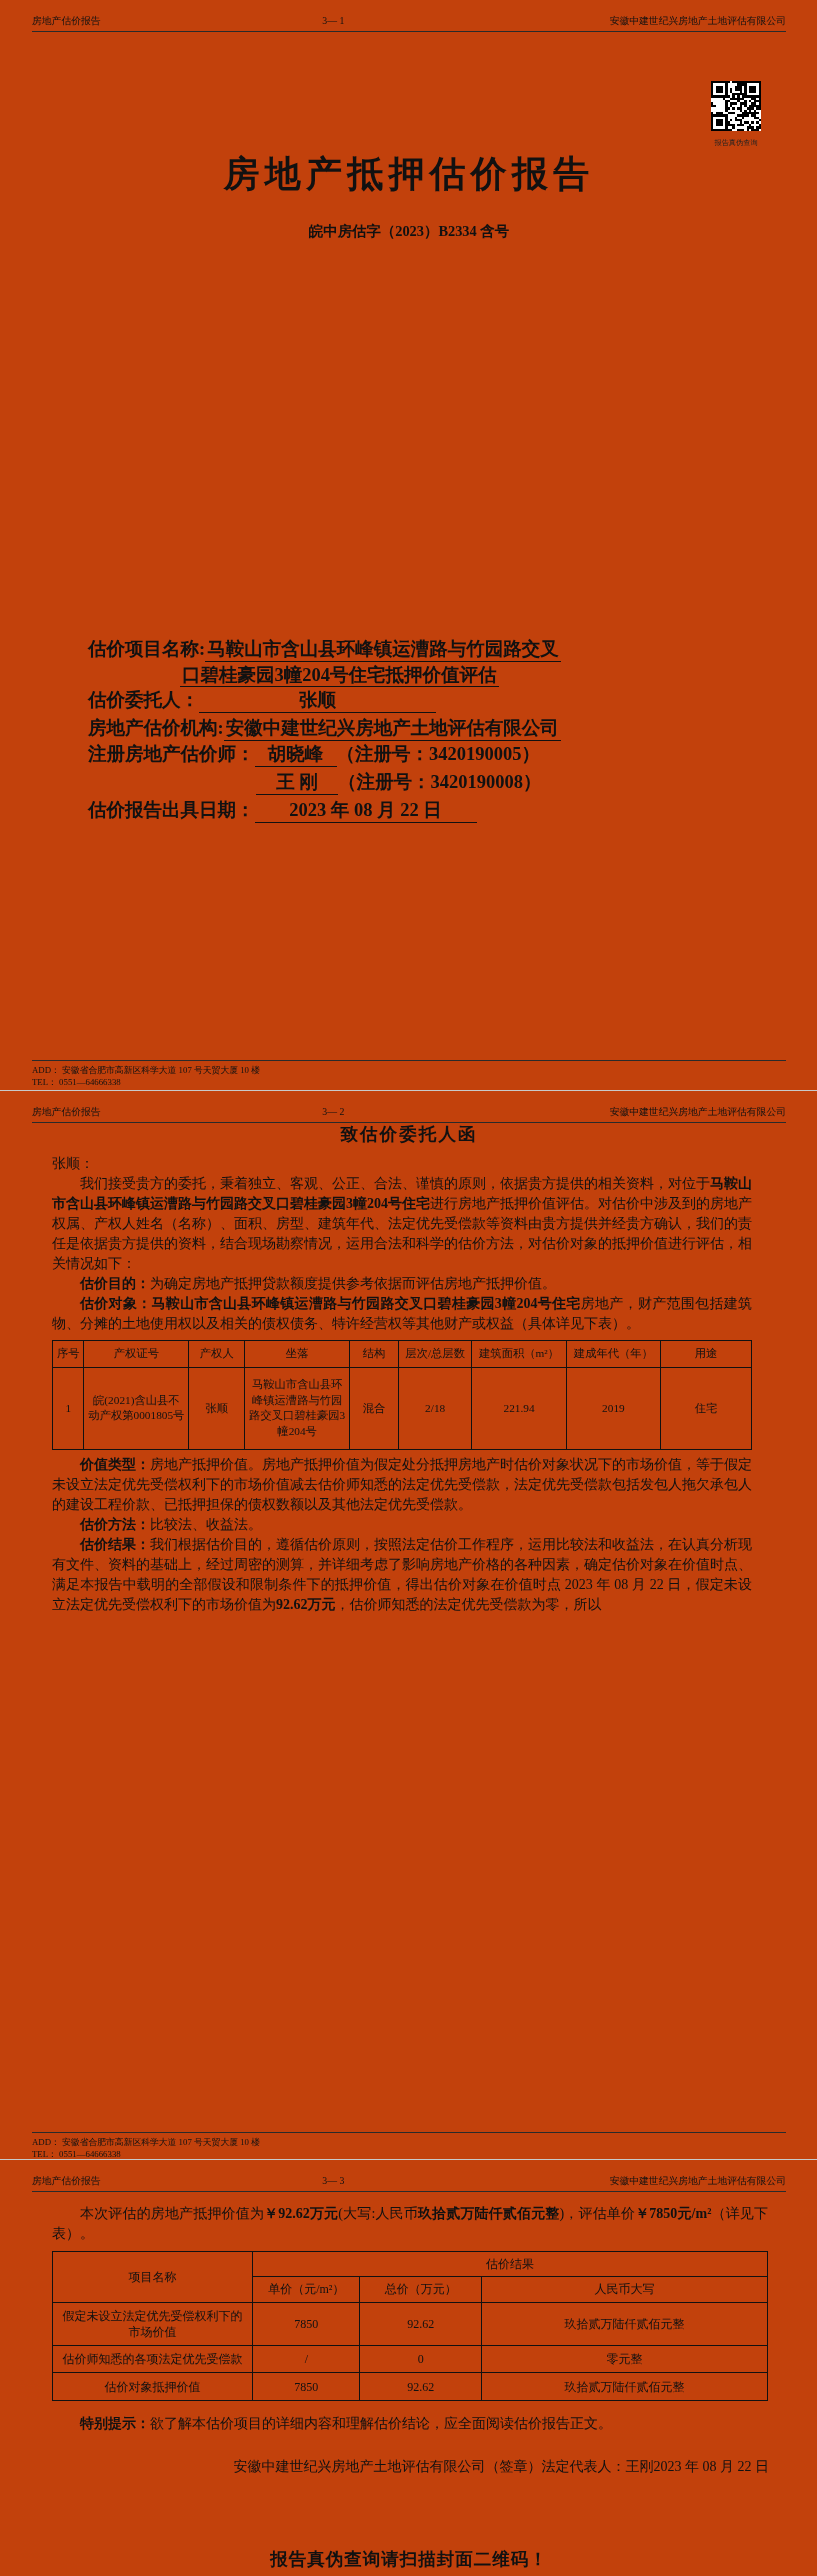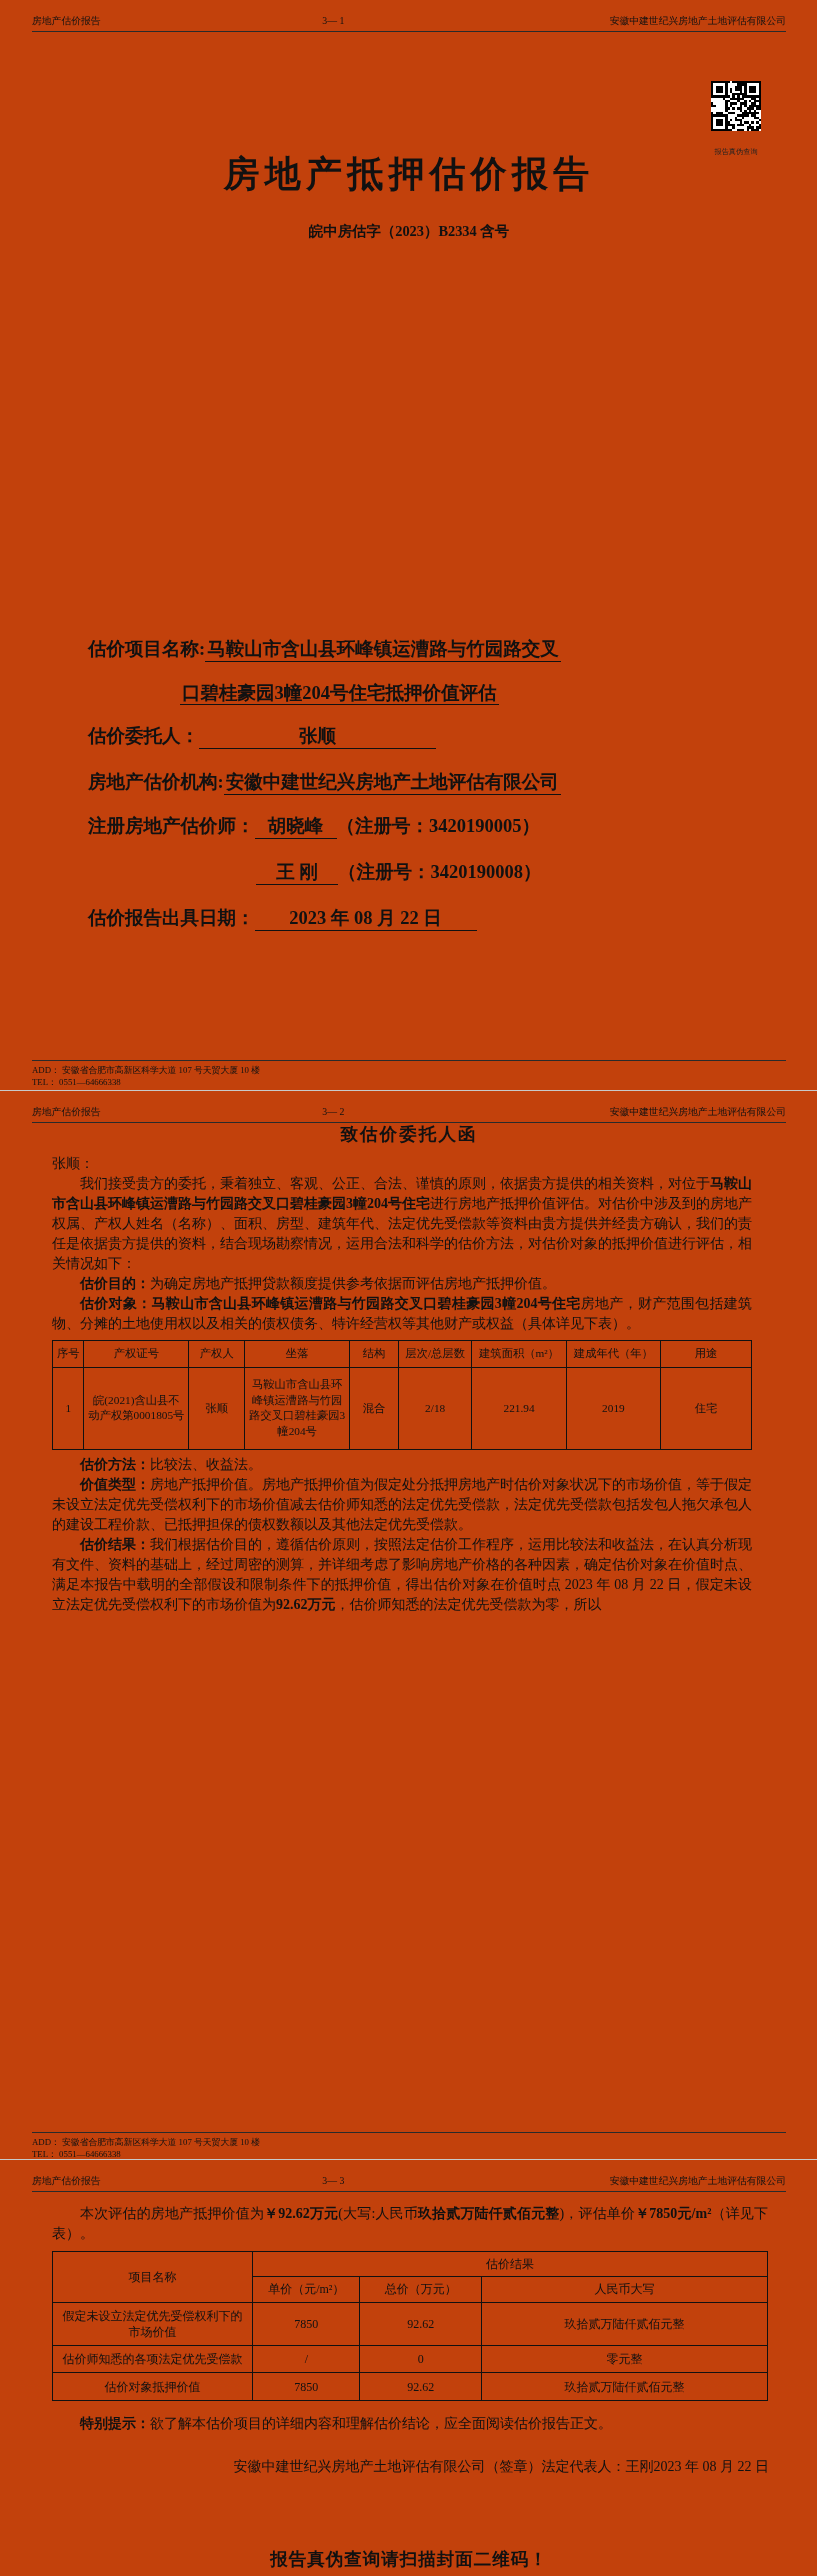--- a/index.html
+++ b/index.html
@@ -31,35 +31,35 @@
   }
   .page-1 .page-footer { top:1060px; }
   .page-2 .page-footer { top:1041px; }
 
   
   .qr-box { position:absolute; top:81px; right:57px; width:50px; text-align:center; }
   .qr-grid { width:50px; height:50px; display:grid;
              grid-template-columns:repeat(21,1fr); grid-template-rows:repeat(21,1fr);
              background:#fff; }
   .qr-grid .on { background:#000; }
-  .qr-caption { font-size:7.2px; margin-top:16px; color:#222; }
+  .qr-caption { font-size:7.2px; margin-top:7px; color:#222; }
 
   .cover-title {
     position:absolute; top:150px; left:0; width:100%;
     text-align:center; font-size:36px; font-weight:bold; letter-spacing:5.2px;
   }
   .cover-docno {
     position:absolute; top:222px; left:0; width:100%;
     text-align:center; font-size:14.4px; font-weight:bold;
   }
   .cover-fields {
     position:absolute; top:639px; left:88px; right:62px;
     font-size:18.5px; font-weight:bold;
   }
-  .field-line { line-height:20.6px; margin-bottom:23px; white-space:nowrap; }
+  .field-line { line-height:20.6px; margin-bottom:5px; white-space:nowrap; }
   .u  { border-bottom:1px solid #111; padding:0 2.1px 1.5px; }
   .blank { display:inline-block; text-align:center; border-bottom:1px solid #111; padding-bottom:1.5px; }
   .blank-client { width:237px; }
   .blank-name   { width:82px; }
   .blank-date   { width:222px; }
   .field-cont   { padding-left:92px; }
   .field-cont2  { padding-left:168px; }
 
   
   .letter-title {
@@ -644,23 +644,23 @@
           <td>混合</td>
           <td>2/18</td>
           <td>221.94</td>
           <td>2019</td>
           <td>住宅</td>
         </tr>
       </tbody>
         </table>
 
 
+      <p class="para"><b>价值类型：</b><span>房地产抵押价值。房地产抵押价值为假定处分抵押房地产时估价对象状况下的市场价值，等于假定未设立法定优先受偿权利下的市场价值减去估价师知悉的法定优先受偿款，法定优先受偿款包括发包人拖欠承包人的建设工程价款、已抵押担保的债权数额以及其他法定优先受偿款。</span></p>
+
       <p class="para"><b>估价方法：</b><span>比较法、收益法。</span></p>
-
-      <p class="para"><b>价值类型：</b><span>房地产抵押价值。房地产抵押价值为假定处分抵押房地产时估价对象状况下的市场价值，等于假定未设立法定优先受偿权利下的市场价值减去估价师知悉的法定优先受偿款，法定优先受偿款包括发包人拖欠承包人的建设工程价款、已抵押担保的债权数额以及其他法定优先受偿款。</span></p>
 
       <p class="para"><b>估价结果：</b><span>我们根据估价目的，遵循估价原则，按照法定估价工作程序，运用比较法和收益法，在认真分析现有文件、资料的基础上，经过周密的测算，并详细考虑了影响房地产价格的各种因素，确定估价对象在价值时点、满足本报告中载明的全部假设和限制条件下的抵押价值，得出估价对象在价值时点 2023 年 08 月 22 日，假定未设立法定优先受偿权利下的市场价值为</span><b>92.62万元</b><span>，估价师知悉的法定优先受偿款为零，所以</span></p>
     </div>
 
     <div class="page-footer">
       <div>ADD： 安徽省合肥市高新区科学大道 107 号天贸大厦 10 楼</div>
       <div>TEL： 0551—64666338</div>
     </div>
   </div>
 

